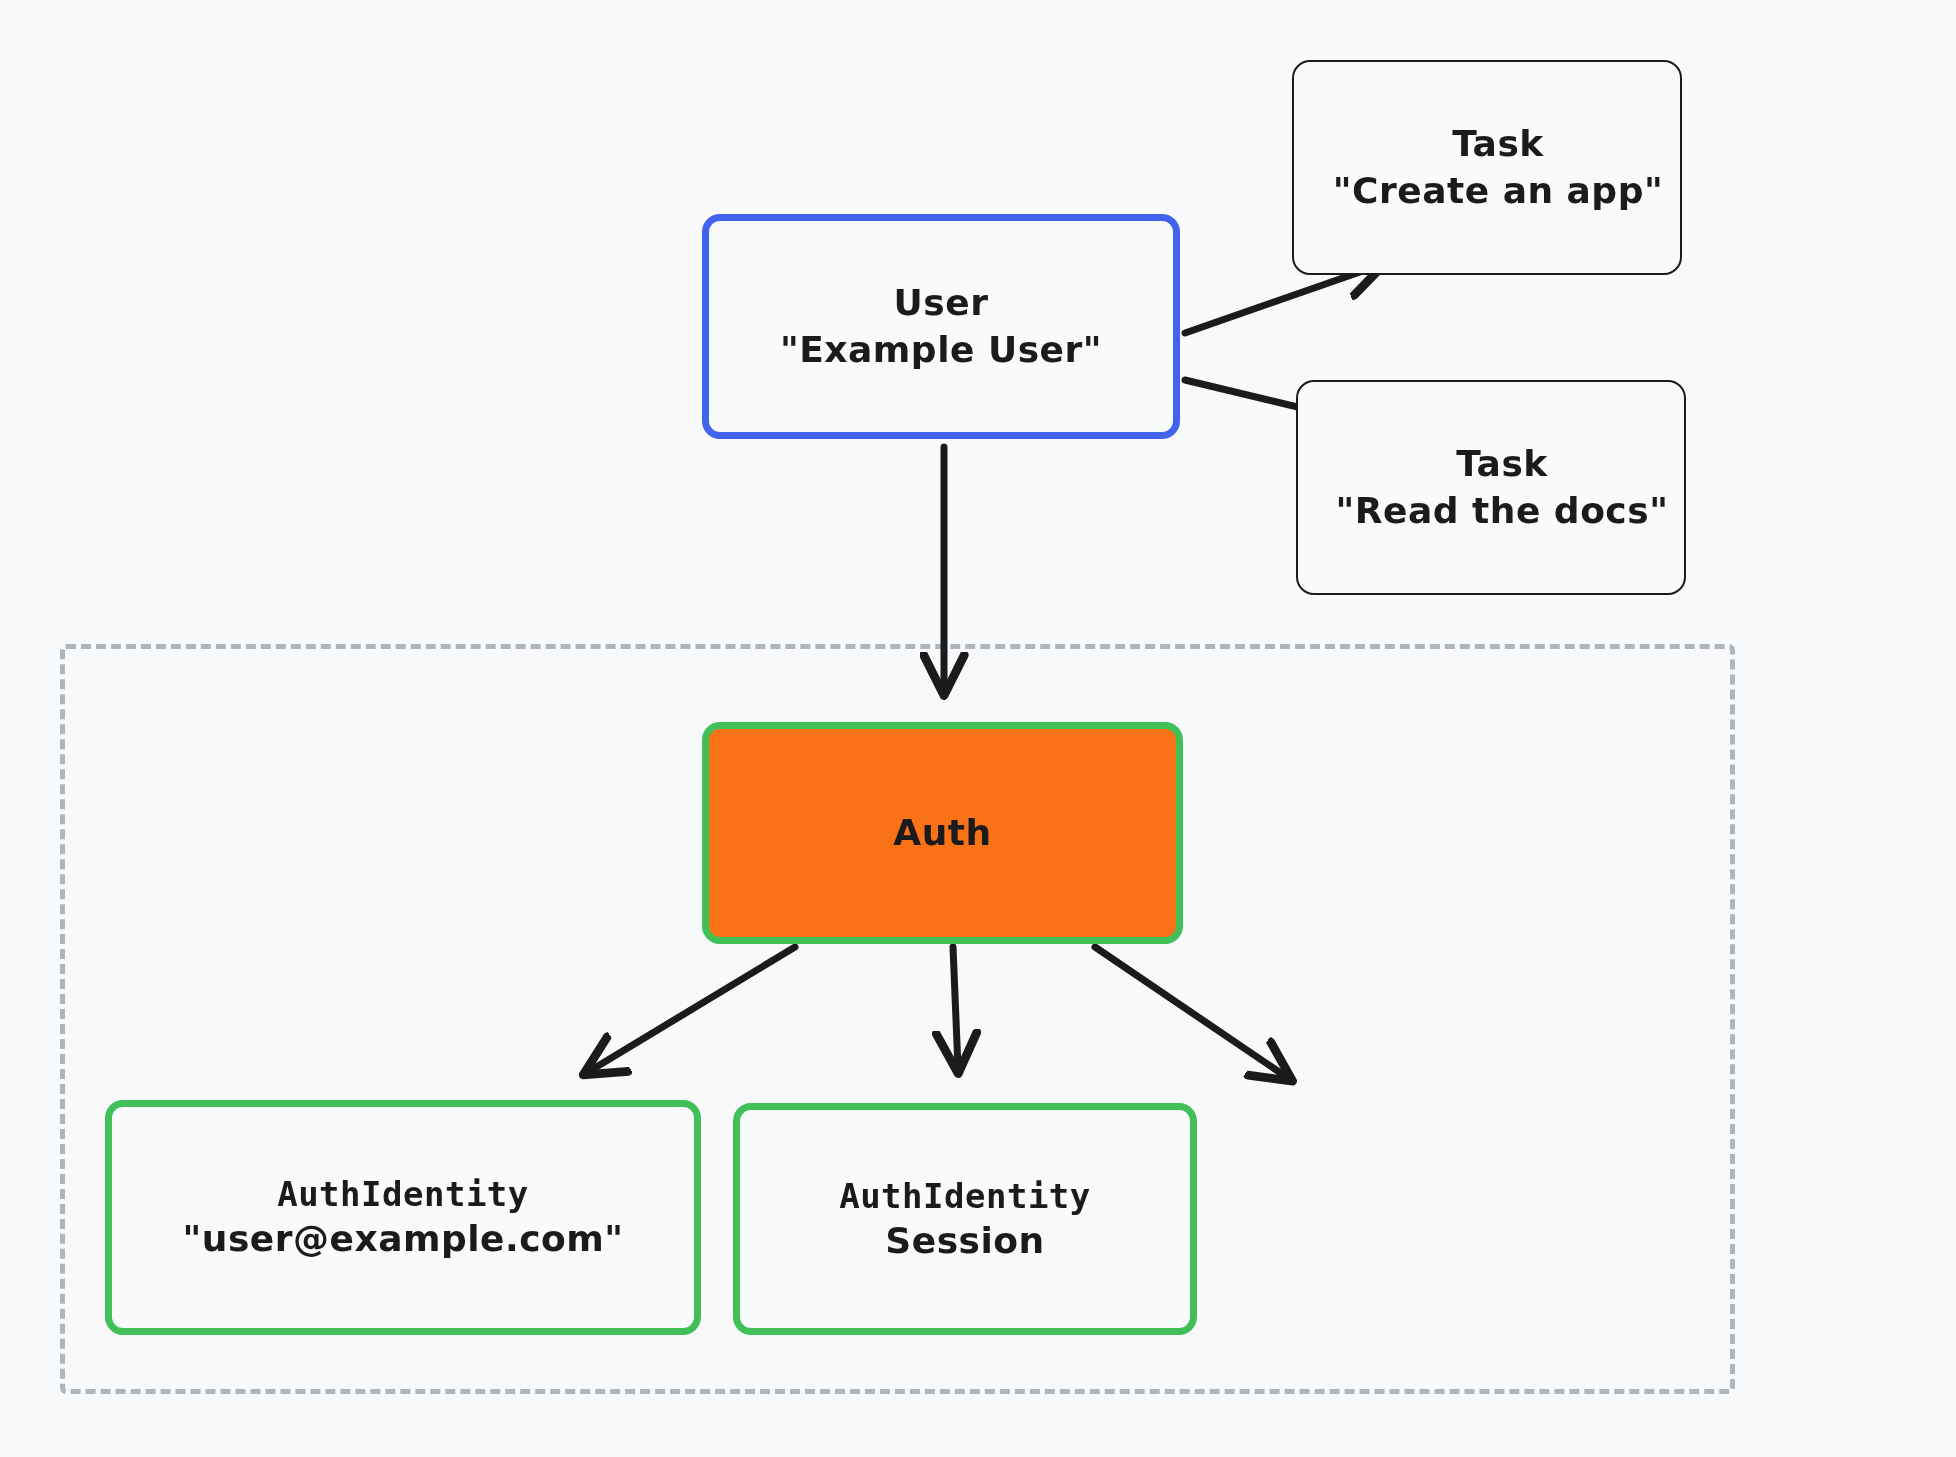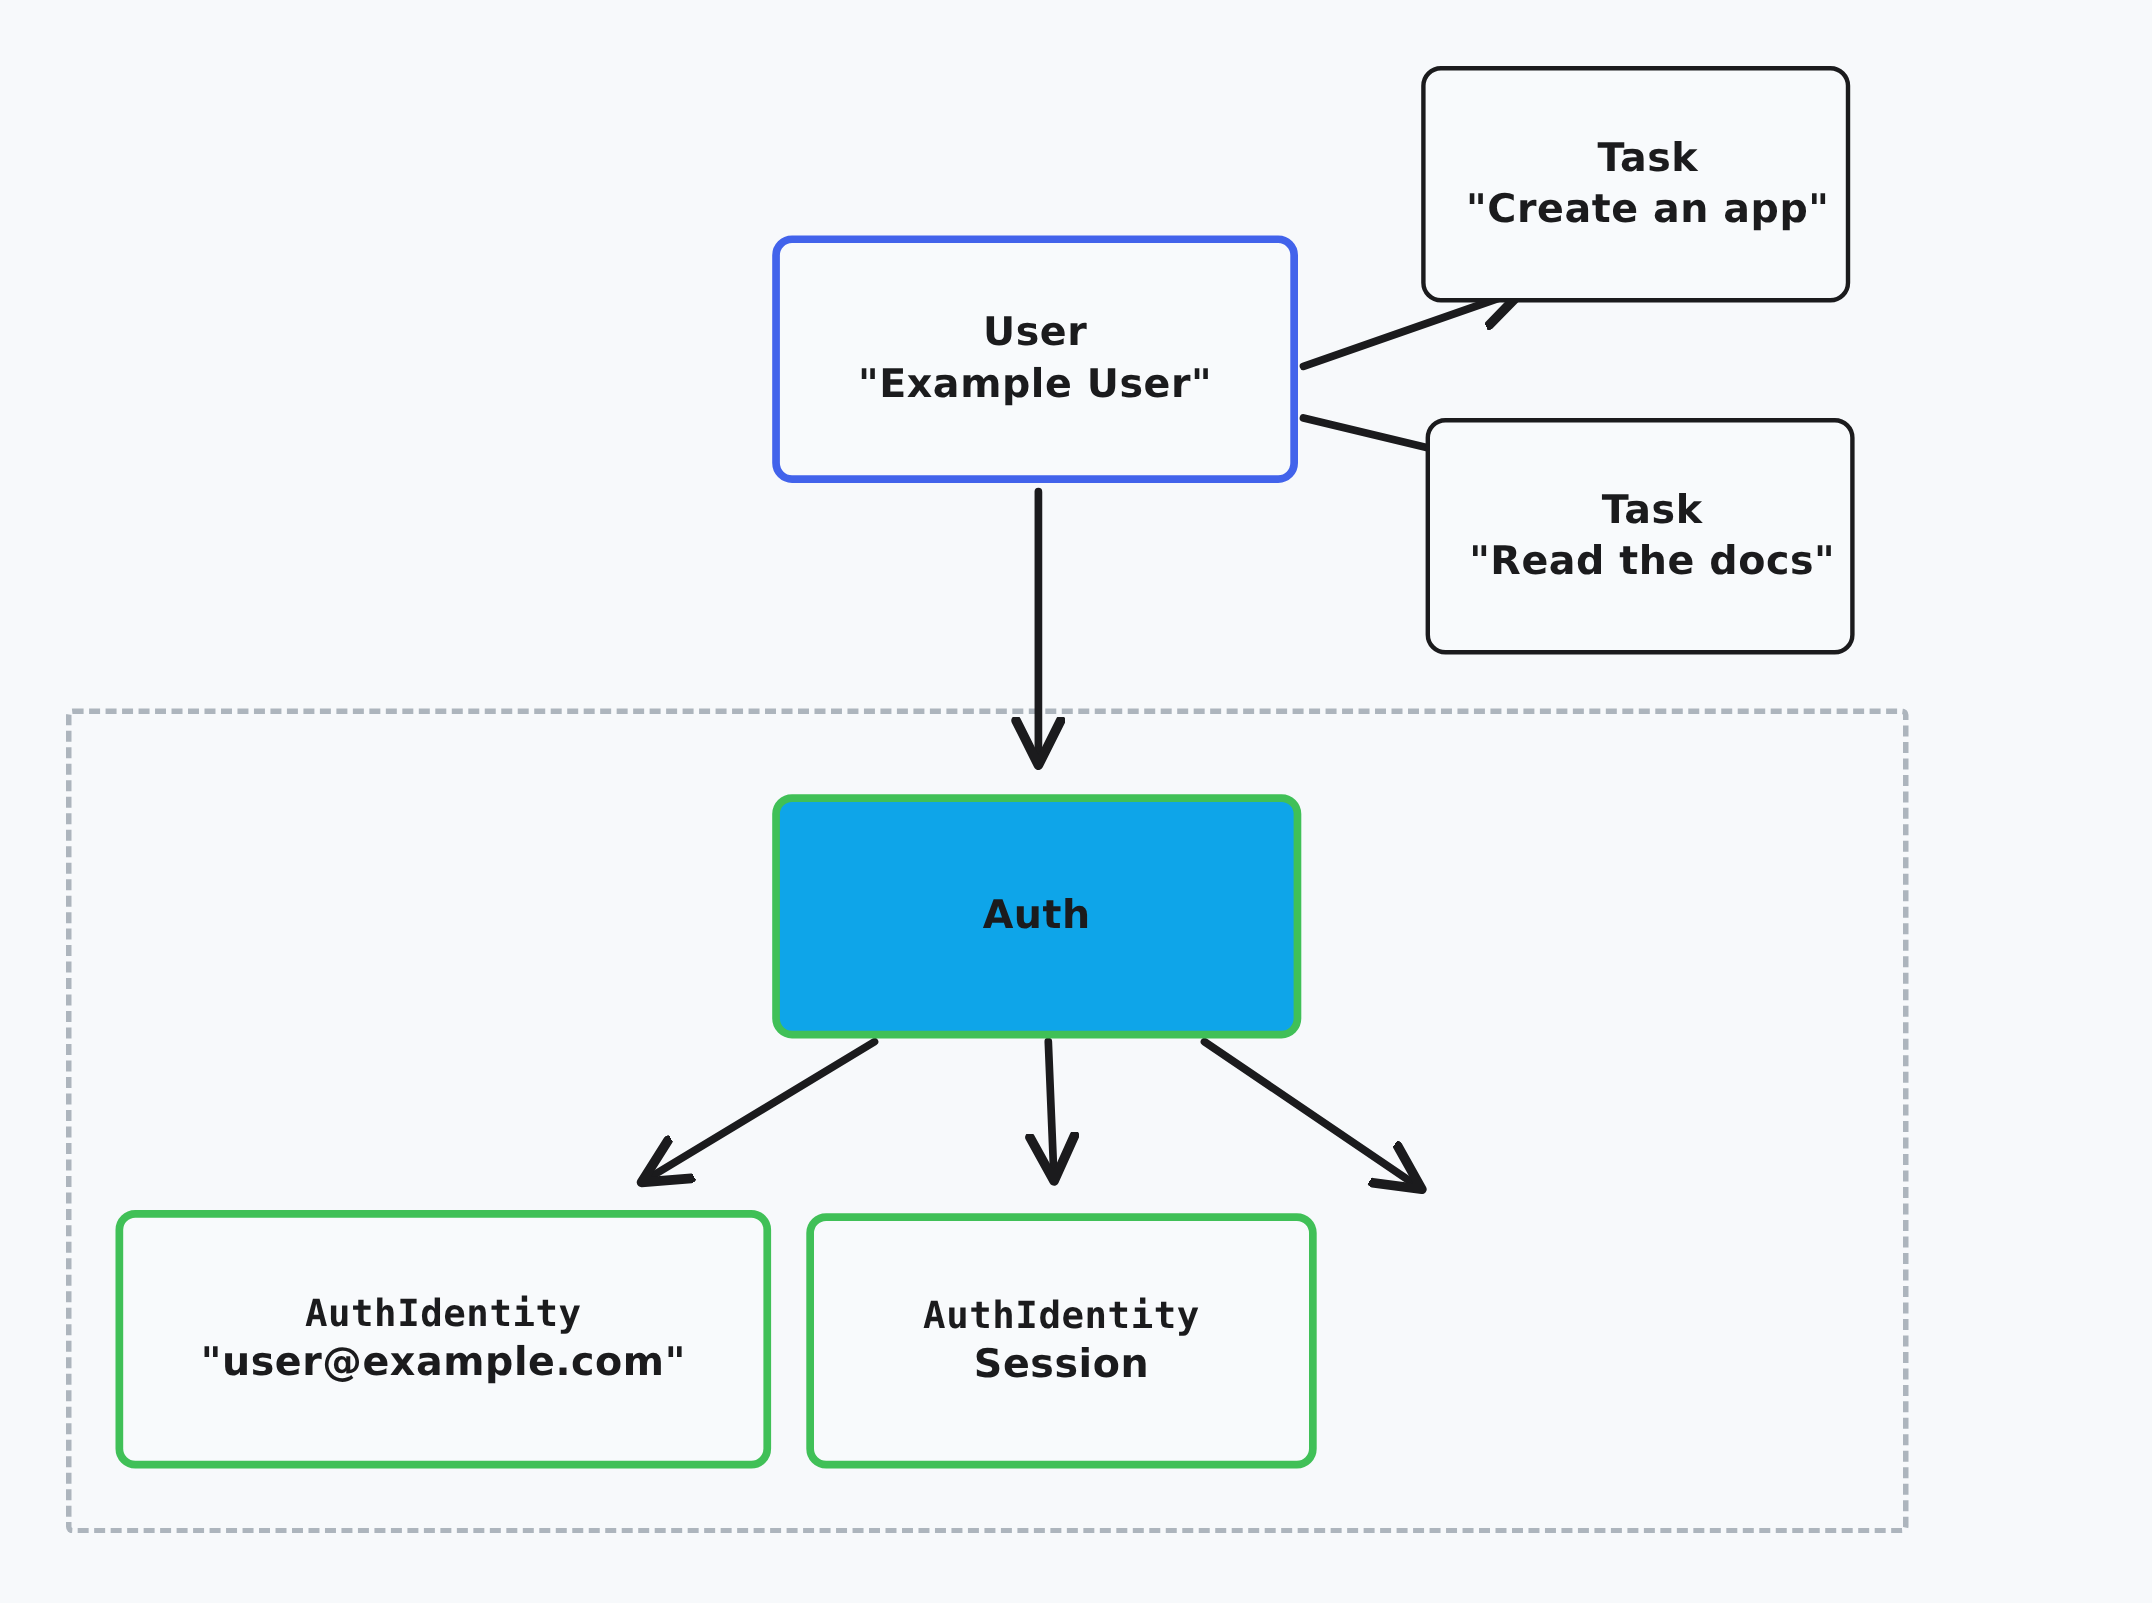--- a/index.html
+++ b/index.html
@@ -50,21 +50,21 @@
     text-align: center;
     line-height: 1.30;
     color: #1b1b1d;
   }
   .node .line {
     display: block;
     white-space: pre;
   }
 
   .node.blue   { border: 7px solid #4263eb; text-align: right; }
-  .node.black  { border: 4px solid #000000; padding-left: 22px; }
+  .node.black  { border: 2px solid #000000; padding-left: 22px; }
   .node.green  { border: 7px solid #40c057; }
 
   .t-title {
     font-size: 36px;
     font-weight: 700;
     letter-spacing: 0.5px;
   }
   .t-sub {
     font-size: 36px;
     font-weight: 700;
@@ -112,21 +112,21 @@
   <div class="node black" style="left: 1292px; top: 60px; width: 390px; height: 215px; border-color: rgb(27, 27, 29); background: rgb(248, 250, 252);">
     <span class="line t-title">Task</span>
     <span class="line t-sub">"Create an app"</span>
   </div>
 
   <div class="node black" style="left: 1296px; top: 380px; width: 390px; height: 215px; border-color: rgb(27, 27, 29); background: rgb(248, 250, 252);">
     <span class="line t-title">Task</span>
     <span class="line t-sub">"Read the docs"</span>
   </div>
 
-  <div class="node green" style="left: 702px; top: 722px; width: 481px; height: 222px; border-color: rgb(64, 192, 87); background: #0ea5e9;">
+  <div class="node green" style="left: 702px; top: 722px; width: 481px; height: 222px; border-color: rgb(64, 192, 87); background: #f97316;">
     <span class="line t-title">Auth</span>
   </div>
 
   <div class="node green" style="left: 105px; top: 1100px; width: 596px; height: 235px; border-color: rgb(64, 192, 87); background: rgb(248, 250, 252);">
     <span class="line t-mono">AuthIdentity</span>
     <span class="line t-sub">"user@example.com"</span>
   </div>
 
   <div class="node green" style="left: 733px; top: 1103px; width: 464px; height: 232px; border-color: rgb(64, 192, 87); background: rgb(248, 250, 252);">
     <span class="line t-mono">AuthIdentity</span>

